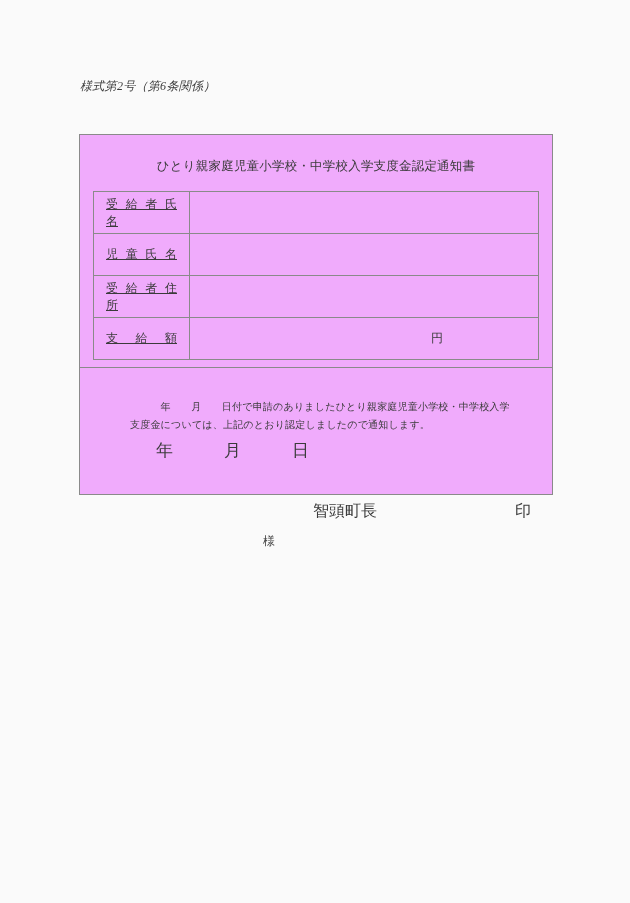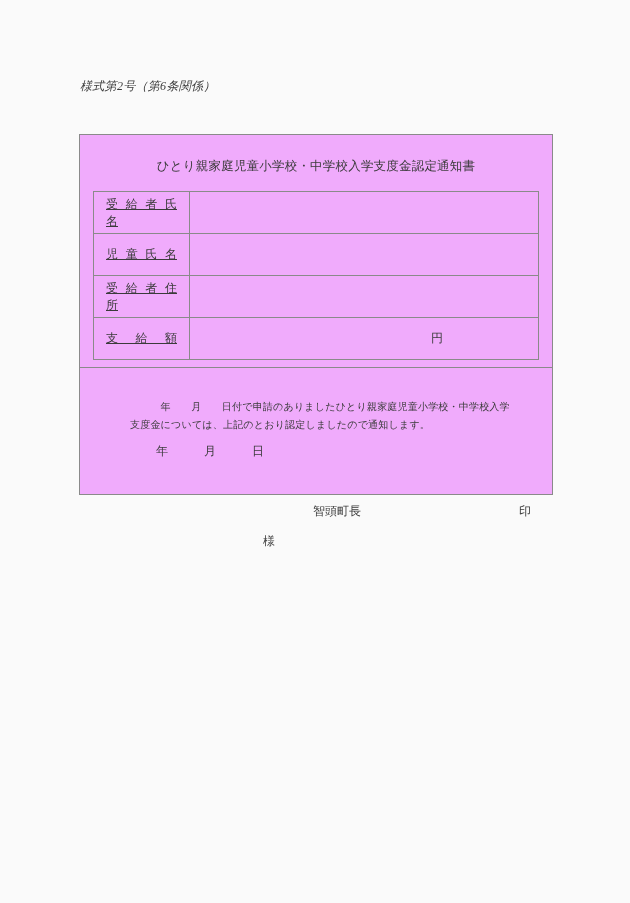--- a/index.html
+++ b/index.html
@@ -85,31 +85,31 @@
     margin: 16px;
     font-size: 10px;
     line-height: 18px;
     white-space: pre-line;
     letter-spacing: 0.2px;
   }
   .date-line {
     position: absolute;
     top: 307px;
     left: 76px;
-    font-size: 12px;
+    font-size: 17px;
     line-height: 18px;
   }
   .issuer-line {
     position: absolute;
     top: 367px;
     left: 233px;
     right: 21px;
     display: flex;
     justify-content: space-between;
-    font-size: 12px;
+    font-size: 16px;
     line-height: 18px;
   }
   .addressee-line {
     position: absolute;
     top: 397px;
     left: 183px;
     font-size: 12px;
     line-height: 18px;
   }
 </style>

